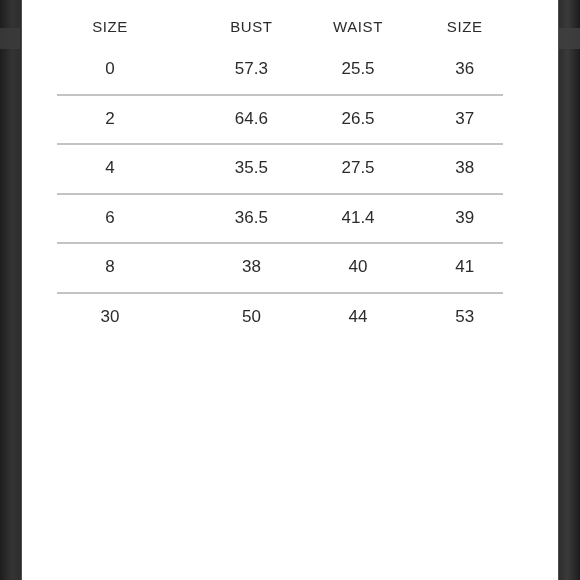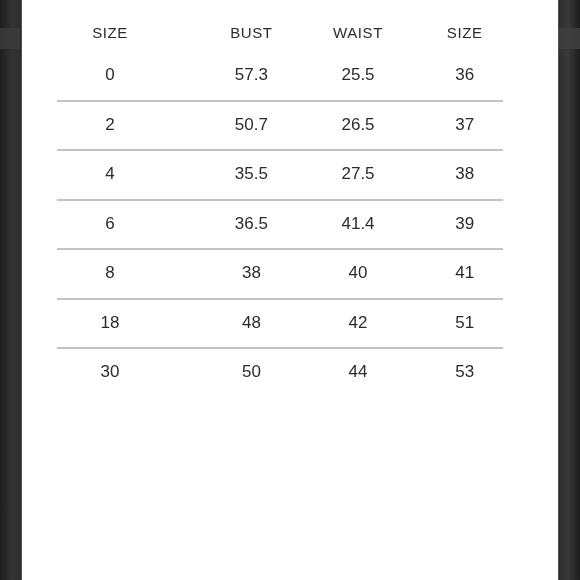--- a/index.html
+++ b/index.html
@@ -65,21 +65,21 @@
     top: 0;
     width: 536px;
     height: 580px;
     background: #ffffff;
     overflow: hidden;
   }
 
   .size-table {
     position: absolute;
     left: 0;
-    top: 16px;
+    top: 10px;
     width: 496px;
     border-collapse: collapse;
     table-layout: fixed;
   }
   .size-table col.c-size  { width: 35.5%; }
   .size-table col.c-bust  { width: 21.5%; }
   .size-table col.c-waist { width: 21.5%; }
   .size-table col.c-hips  { width: 21.5%; }
 
   .size-table th,
@@ -156,21 +156,21 @@
       </thead>
       <tbody>
           <tr>
             <td>0</td>
             <td>57.3</td>
             <td>25.5</td>
             <td>36</td>
           </tr>
           <tr>
             <td>2</td>
-            <td>50.7</td>
+            <td>64.6</td>
             <td>26.5</td>
             <td>37</td>
           </tr>
           <tr>
             <td>4</td>
             <td>35.5</td>
             <td>27.5</td>
             <td>38</td>
           </tr>
           <tr>
@@ -179,26 +179,20 @@
             <td>41.4</td>
             <td>39</td>
           </tr>
           <tr>
             <td>8</td>
             <td>38</td>
             <td>40</td>
             <td>41</td>
           </tr>
           <tr>
-            <td>18</td>
-            <td>48</td>
-            <td>42</td>
-            <td>51</td>
-          </tr>
-          <tr>
             <td>30</td>
             <td>50</td>
             <td>44</td>
             <td>53</td>
           </tr>
         </tbody>
     </table>
   </div>
 
 </div>

